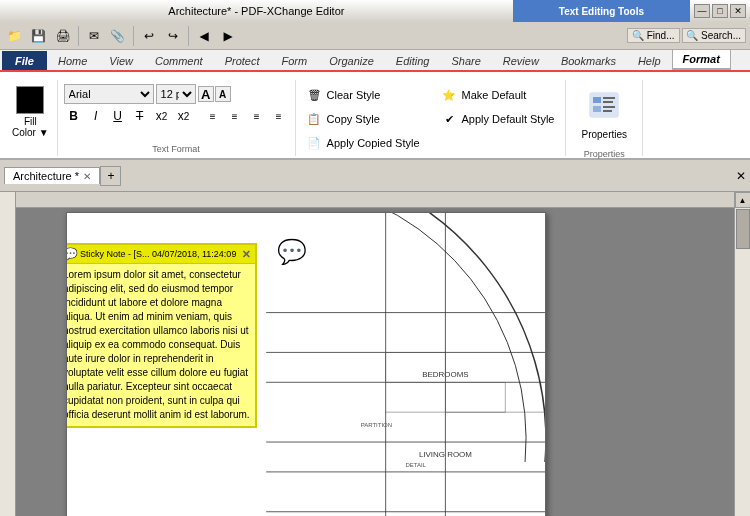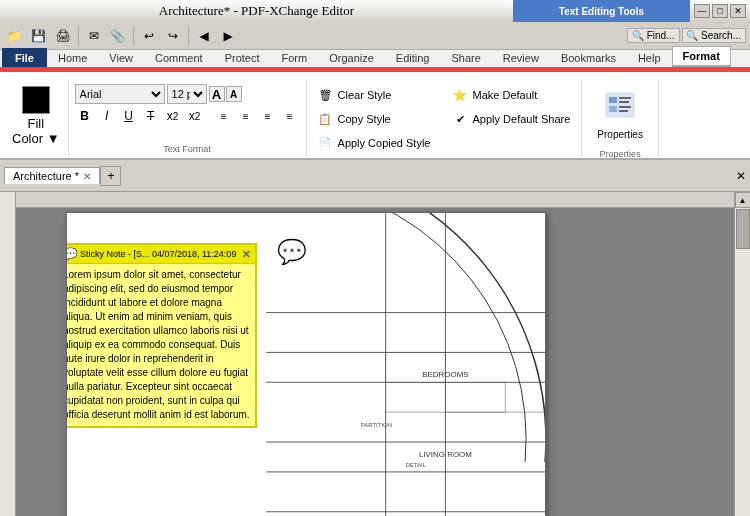--- a/index.html
+++ b/index.html
@@ -4,22 +4,23 @@
   <style>
     * { box-sizing: border-box; margin: 0; padding: 0; }
     body { font-family: Arial, sans-serif; font-size: 11px; background: #d4d0c8; width: 750px; height: 516px; overflow: hidden; }
 
     
     #ribbon-tabs {
       background: #f0f0f0;
       height: 22px;
       display: flex;
       align-items: flex-end;
-      border-bottom: 5px solid #ef4444;
+      border-bottom: 2px solid #ef4444;
       padding-left: 2px;
+      font-style: italic;
     }
     .ribbon-tab {
       padding: 3px 10px;
       font-size: 11px;
       cursor: pointer;
       border: 1px solid transparent;
       border-bottom: none;
       background: transparent;
       color: #333;
     }
@@ -310,21 +311,21 @@
     #top-area {
       display: flex;
       flex-direction: column;
     }
     #title-and-context {
       display: flex;
       align-items: stretch;
       height: 22px;
       background: linear-gradient(to bottom, #fefefe, #d4d0c8);
     }
-    .title-main { flex: 1; display: flex; align-items: center; justify-content: center; font-size: 13px; font-family: Liberation Serif, serif; }
+    .title-main { flex: 1; display: flex; align-items: center; justify-content: center; font-size: 11px; }
     .context-highlight {
       background: #4a7bc8;
       color: white;
       display: flex;
       align-items: center;
       justify-content: center;
       padding: 0 46px;
       font-size: 10px;
       font-weight: bold;
     }
@@ -414,21 +415,21 @@
   <div class="ribbon-tab">Help</div>
   <div class="ribbon-tab active ribbon-active-tab">Format</div>
 </div>
 
 <div id="ribbon">
 
   <div class="ribbon-group">
     <div class="ribbon-group-content">
       <div class="fill-color-btn">
         <div class="fill-color-swatch" style="background:#000000;"></div>
-        <div style="font-size:13px; text-align:center; margin-top:2px;">Fill<br>Color ▼</div>
+        <div style="font-size:10px; text-align:center; margin-top:2px;">Fill<br>Color ▼</div>
       </div>
     </div>
   </div>
 
   <div class="ribbon-group">
     <div class="ribbon-group-content">
       <div class="font-area">
         <div class="font-row1">
           <select class="font-name-select">
             <option>Arial</option>
@@ -475,21 +476,21 @@
           <span>Apply Copied Style</span>
         </div>
       </div>
       <div style="display:flex; flex-direction:column; gap:2px; margin-left:8px;">
         <div class="style-btn">
           <div class="style-btn-icon">⭐</div>
           <span>Make Default</span>
         </div>
         <div class="style-btn">
           <div class="style-btn-icon">✔</div>
-          <span>Apply Default Share</span>
+          <span>Apply Default Style</span>
         </div>
       </div>
     </div>
   </div>
 
   <div class="ribbon-group">
     <div class="ribbon-group-content">
       <div class="large-btn">
         <div class="large-btn-icon">
           <svg width="32" height="32" viewBox="0 0 32 32" fill="none">

